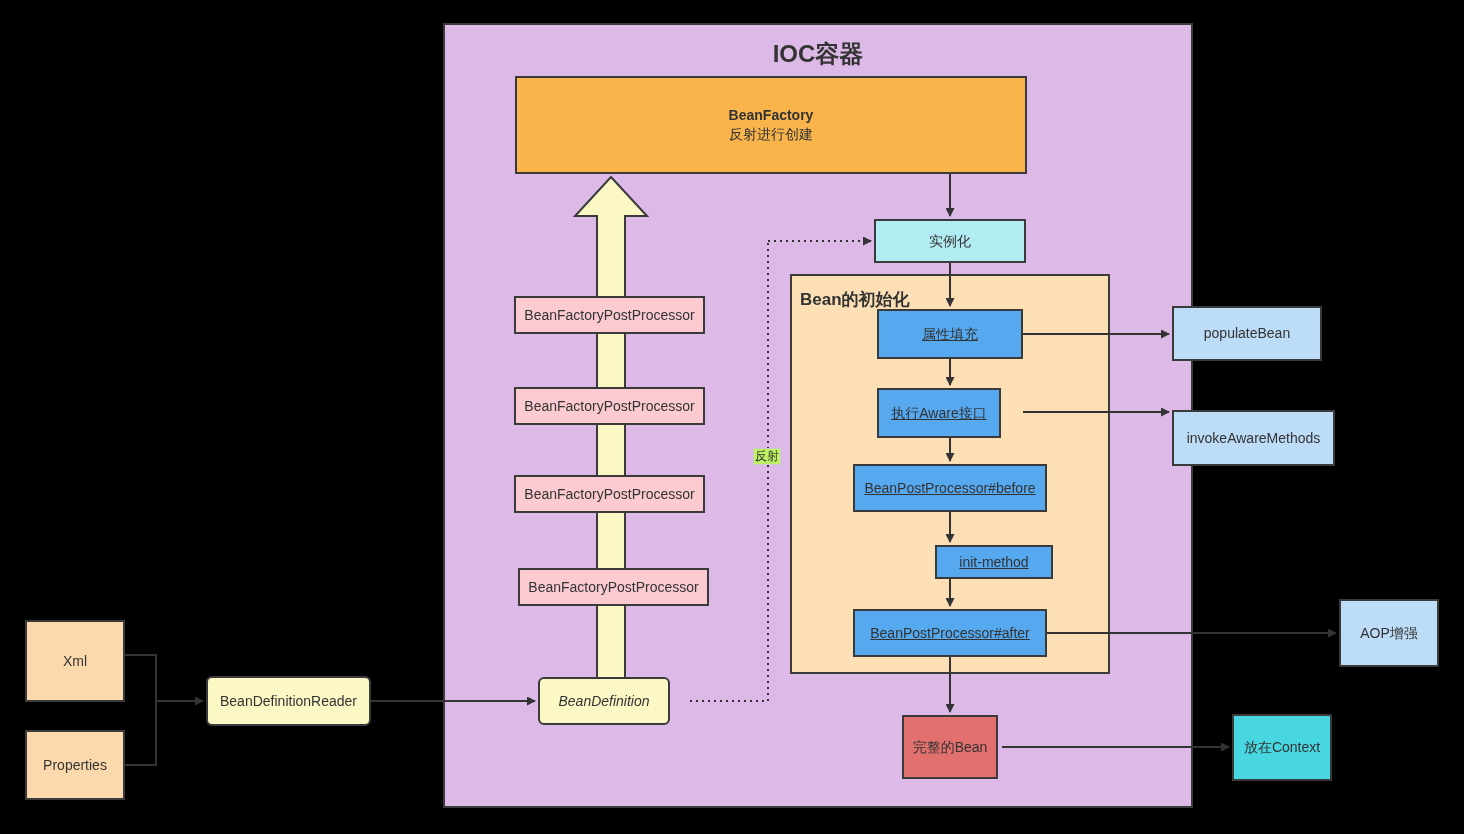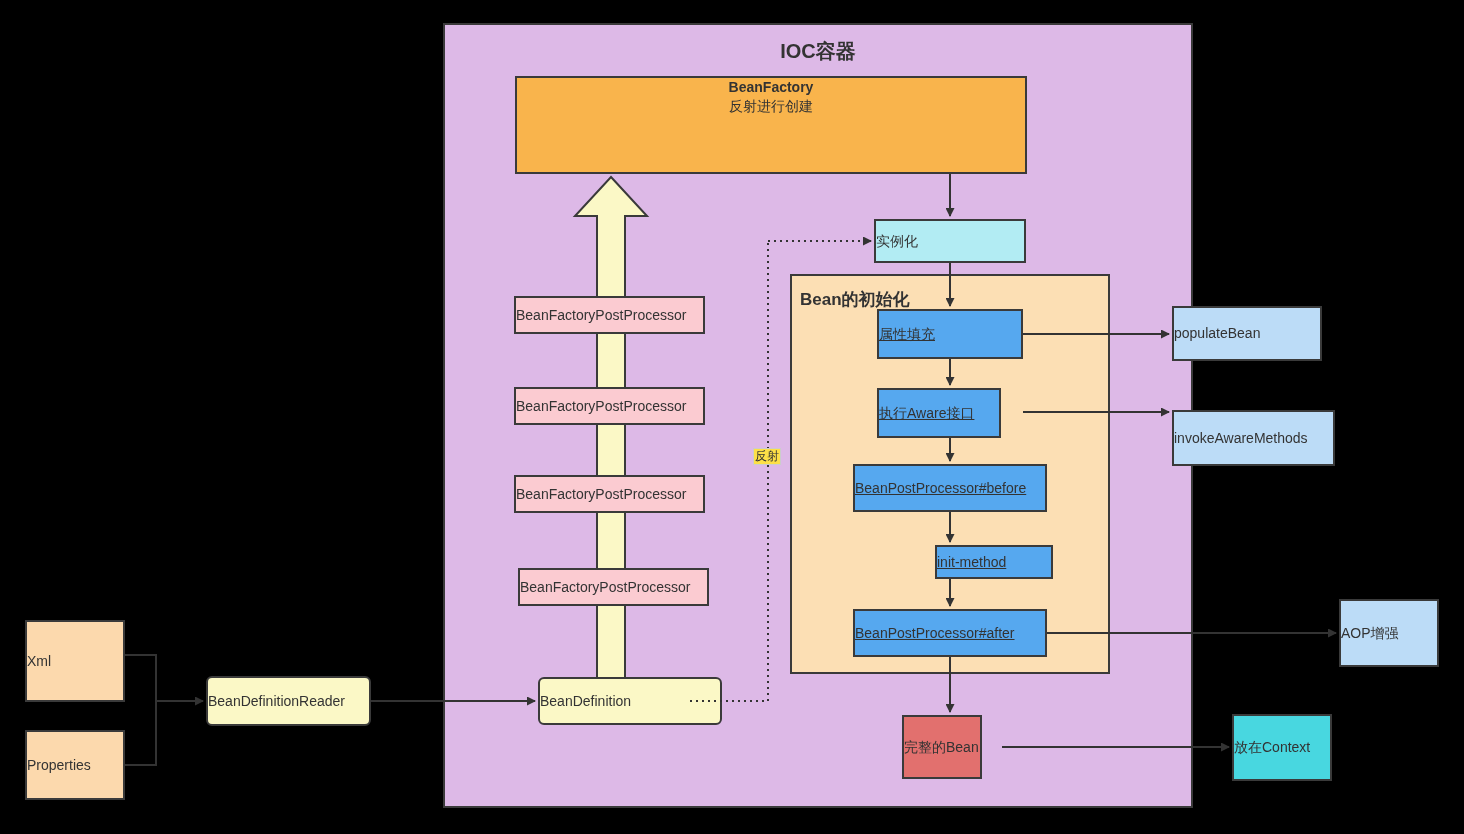--- a/index.html
+++ b/index.html
@@ -1,27 +1,27 @@
 <!DOCTYPE html>
 <html><head>
 <meta charset="utf-8">
 <style>
   html,body{margin:0;padding:0;background:#000;}
   body{width:1464px;height:834px;overflow:hidden;
        font-family:"Liberation Sans","DejaVu Sans",sans-serif;}
   #stage{position:relative;width:1464px;height:834px;background:#000;}
 
   .node{position:absolute;box-sizing:border-box;border:2px solid #3a3a3a;
-        display:flex;align-items:center;justify-content:flex-start;text-align:center;
+        display:flex;align-items:center;justify-content:center;text-align:center;
         color:#333;font-size:14px;line-height:1.35;}
   .panel{position:absolute;box-sizing:border-box;border:2px solid #3a3a3a;}
 
   .ioc-container{background:#ddb9e7;}
   .ioc-title{position:absolute;left:0;right:0;text-align:center;
-             font-size:20px;font-weight:bold;color:#333;}
+             font-size:24px;font-weight:bold;color:#333;}
 
   .beanfactory{background:#f9b44c;}
   .beanfactory b{font-weight:bold;}
 
   .bean-init-panel{background:#fcdfb4;}
   .bean-init-title{position:absolute;font-size:17px;font-weight:bold;color:#333;}
 
   .n-orange{background:#fcd9ad;}
   .n-yellow{background:#fbf8c6;border-radius:6px;}
   .n-pink{background:#fbcbd1;}
@@ -30,21 +30,21 @@
   .n-blue-light{background:#bcdcf7;}
   .n-cyan{background:#48d7e0;}
   .n-red{background:#e2706e;}
 
   svg.wires{position:absolute;left:0;top:0;width:1464px;height:834px;
             pointer-events:none;overflow:visible;}
   .ln{stroke:#333;stroke-width:2;fill:none;}
   .ln-dot{stroke:#333;stroke-width:2;fill:none;stroke-dasharray:2 4;}
   .bigarrow{fill:#fbf8c6;stroke:#3a3a3a;stroke-width:2;}
 
-  .reflect-label{position:absolute;background:#fde047;border:1px solid #ccc;
+  .reflect-label{position:absolute;background:#bef264;border:1px solid #ccc;
                  font-size:12px;color:#333;padding:0 1px;line-height:1.25;}
 </style>
 </head>
 <body>
 
 <div id="stage">
 
   <div class="panel ioc-container" style="left:443px;top:23px;width:750px;height:785px;">
     <div class="ioc-title" style="top:13px;">IOC容器</div>
   </div>
@@ -64,21 +64,21 @@
   <div class="node n-pink" style="left:514px;top:387px;width:191px;height:38px;">
     <span>BeanFactoryPostProcessor</span>
   </div>
   <div class="node n-pink" style="left:514px;top:475px;width:191px;height:38px;">
     <span>BeanFactoryPostProcessor</span>
   </div>
   <div class="node n-pink" style="left:518px;top:568px;width:191px;height:38px;">
     <span>BeanFactoryPostProcessor</span>
   </div>
 
-  <div class="node n-yellow" style="left:538px;top:677px;width:184px;height:48px;">
+  <div class="node n-yellow" style="left:538px;top:677px;width:132px;height:48px;font-style:italic;">
     <span>BeanDefinition</span>
   </div>
 
   <div class="panel bean-init-panel" style="left:790px;top:274px;width:320px;height:400px;">
     <div class="bean-init-title" style="left:8px;top:12px;">Bean的初始化</div>
   </div>
 
   <div class="node n-cyan-pale" style="left:874px;top:219px;width:152px;height:44px;">
     <span>实例化</span>
   </div>
@@ -92,21 +92,21 @@
   <div class="node n-blue" style="left:853px;top:464px;width:194px;height:48px;">
     <span>BeanPostProcessor#before</span>
   </div>
   <div class="node n-blue" style="left:891px;top:545px;width:118px;height:34px;margin-left:44px;">
     <span>init-method</span>
   </div>
   <div class="node n-blue" style="left:853px;top:609px;width:194px;height:48px;">
     <span>BeanPostProcessor#after</span>
   </div>
 
-  <div class="node n-red" style="left:902px;top:715px;width:80px;height:64px;">
+  <div class="node n-red" style="left:902px;top:715px;width:96px;height:64px;">
     <span>完整的Bean</span>
   </div>
 
   <div class="node n-blue-light" style="left:1172px;top:306px;width:150px;height:55px;">
     <span>populateBean</span>
   </div>
   <div class="node n-blue-light" style="left:1172px;top:384px;width:163px;height:56px;margin-top:26px;">
     <span>invokeAwareMethods</span>
   </div>
   <div class="node n-blue-light" style="left:1339px;top:599px;width:100px;height:68px;">

